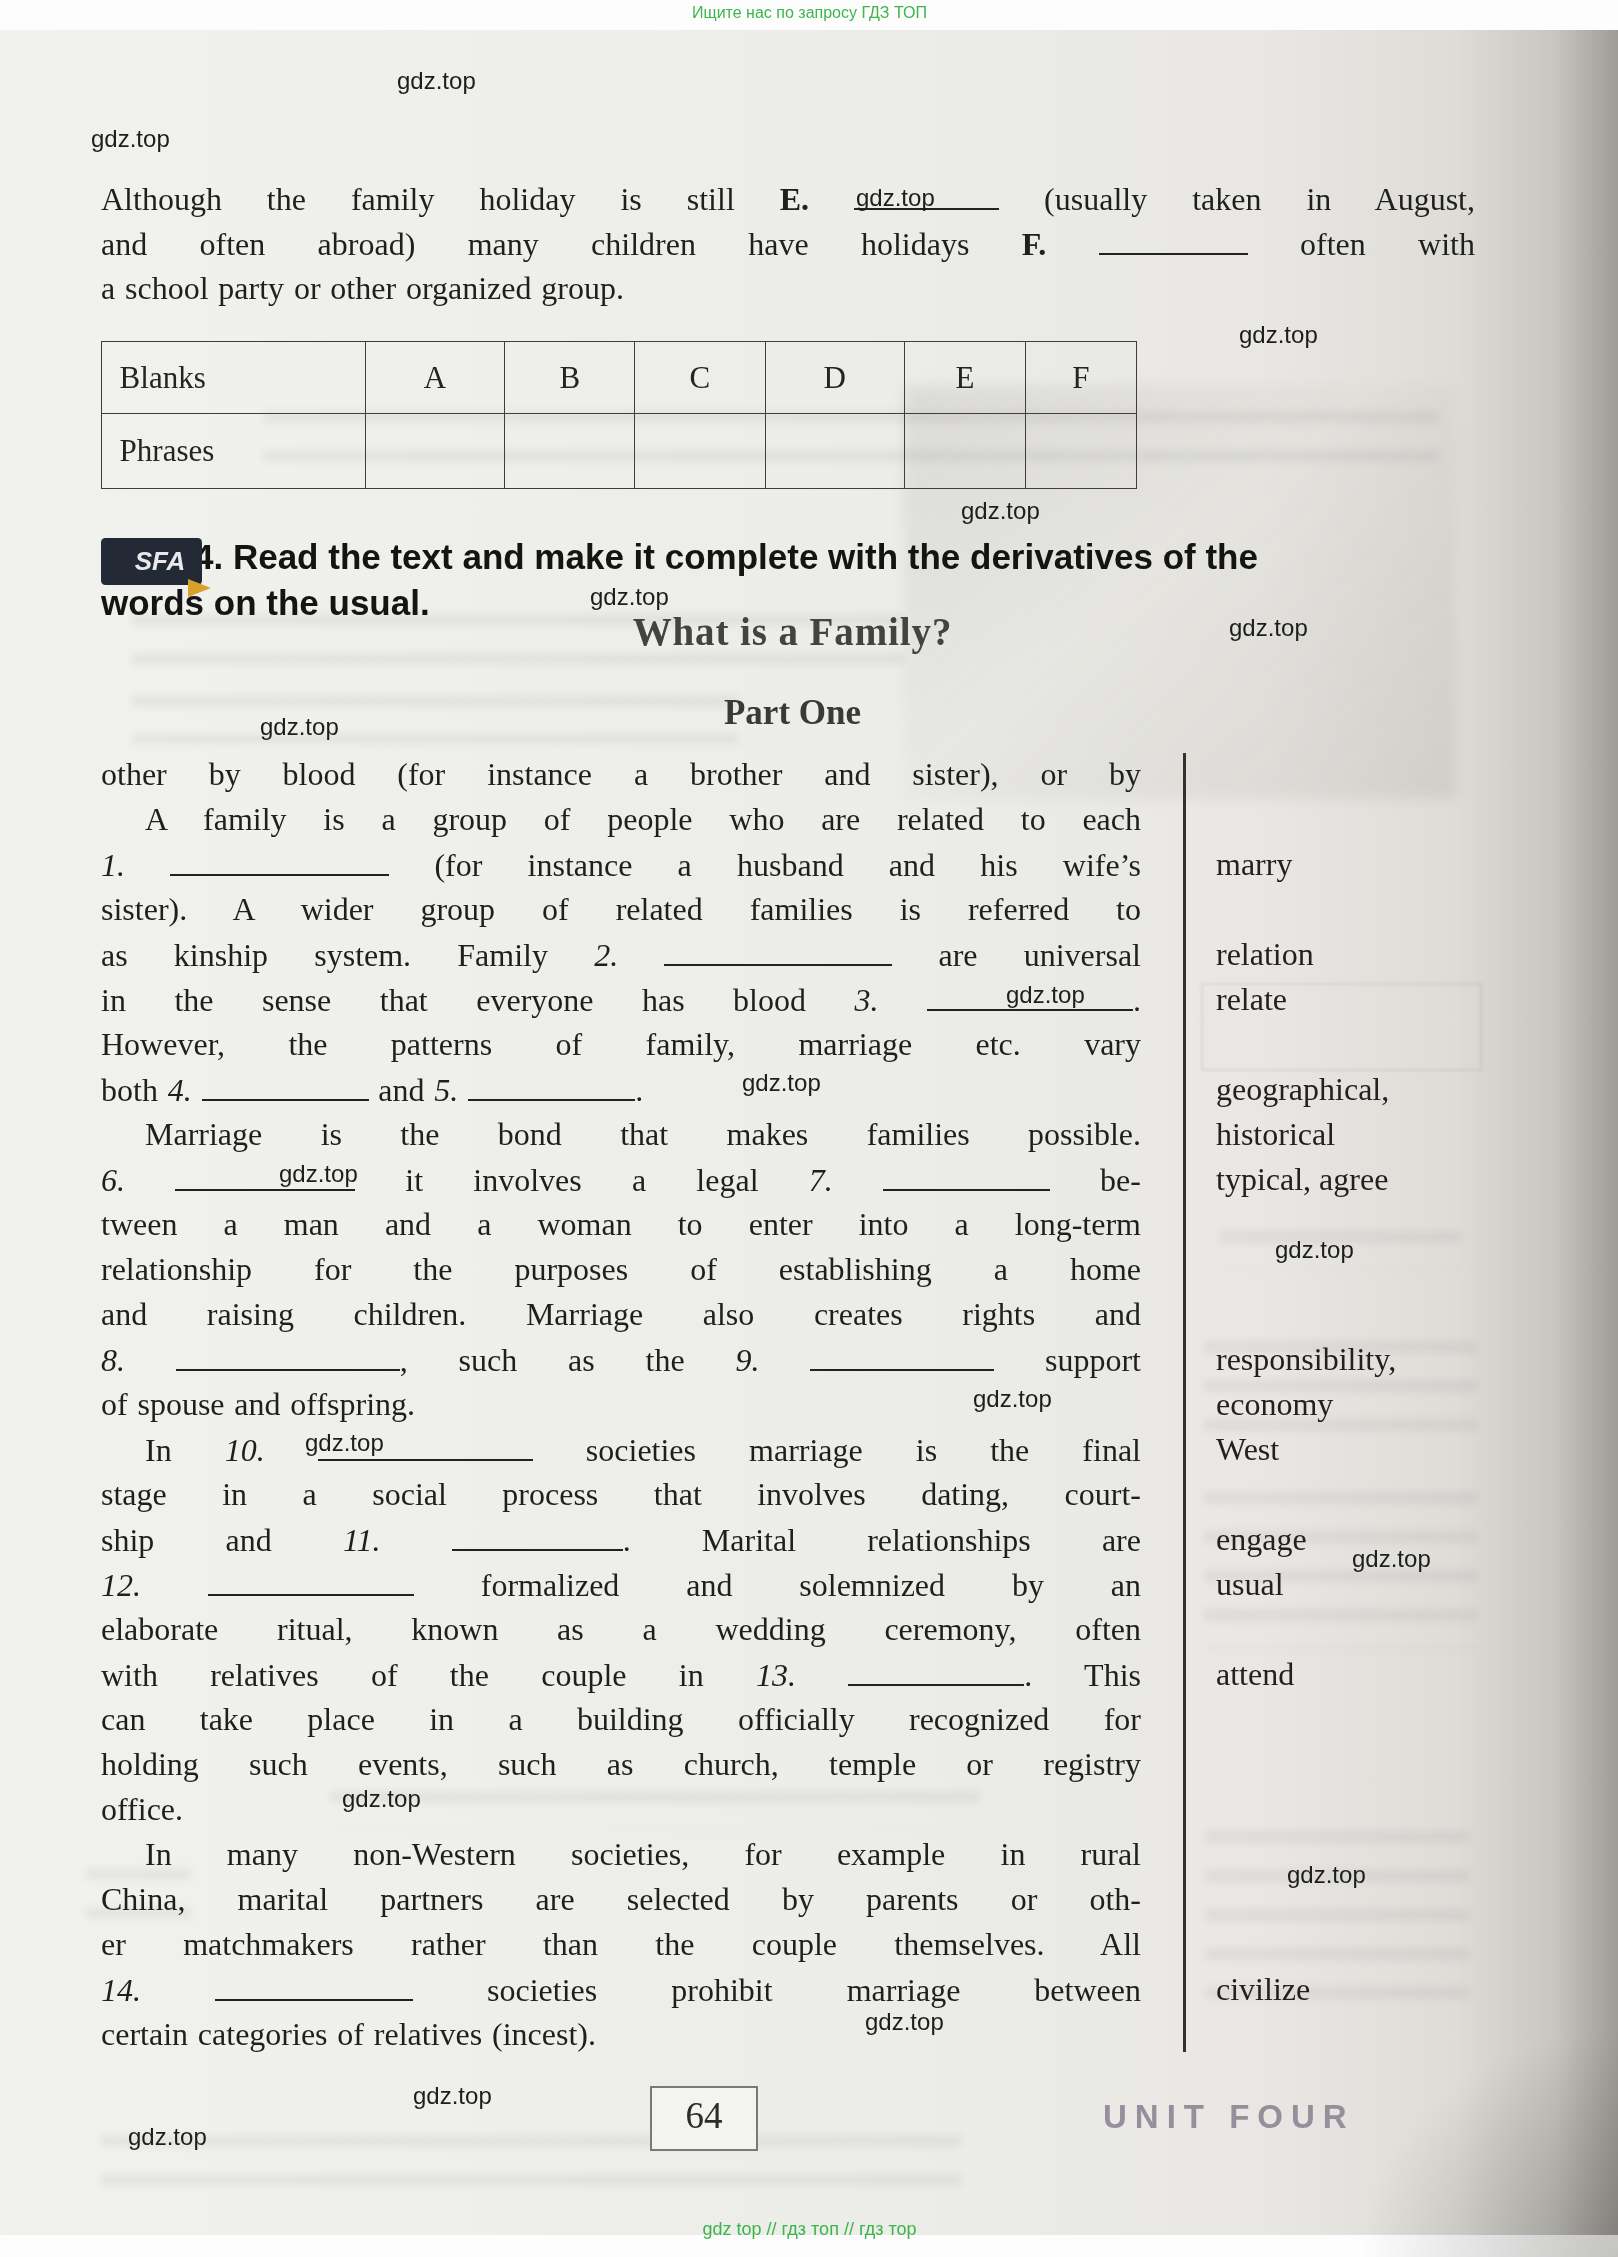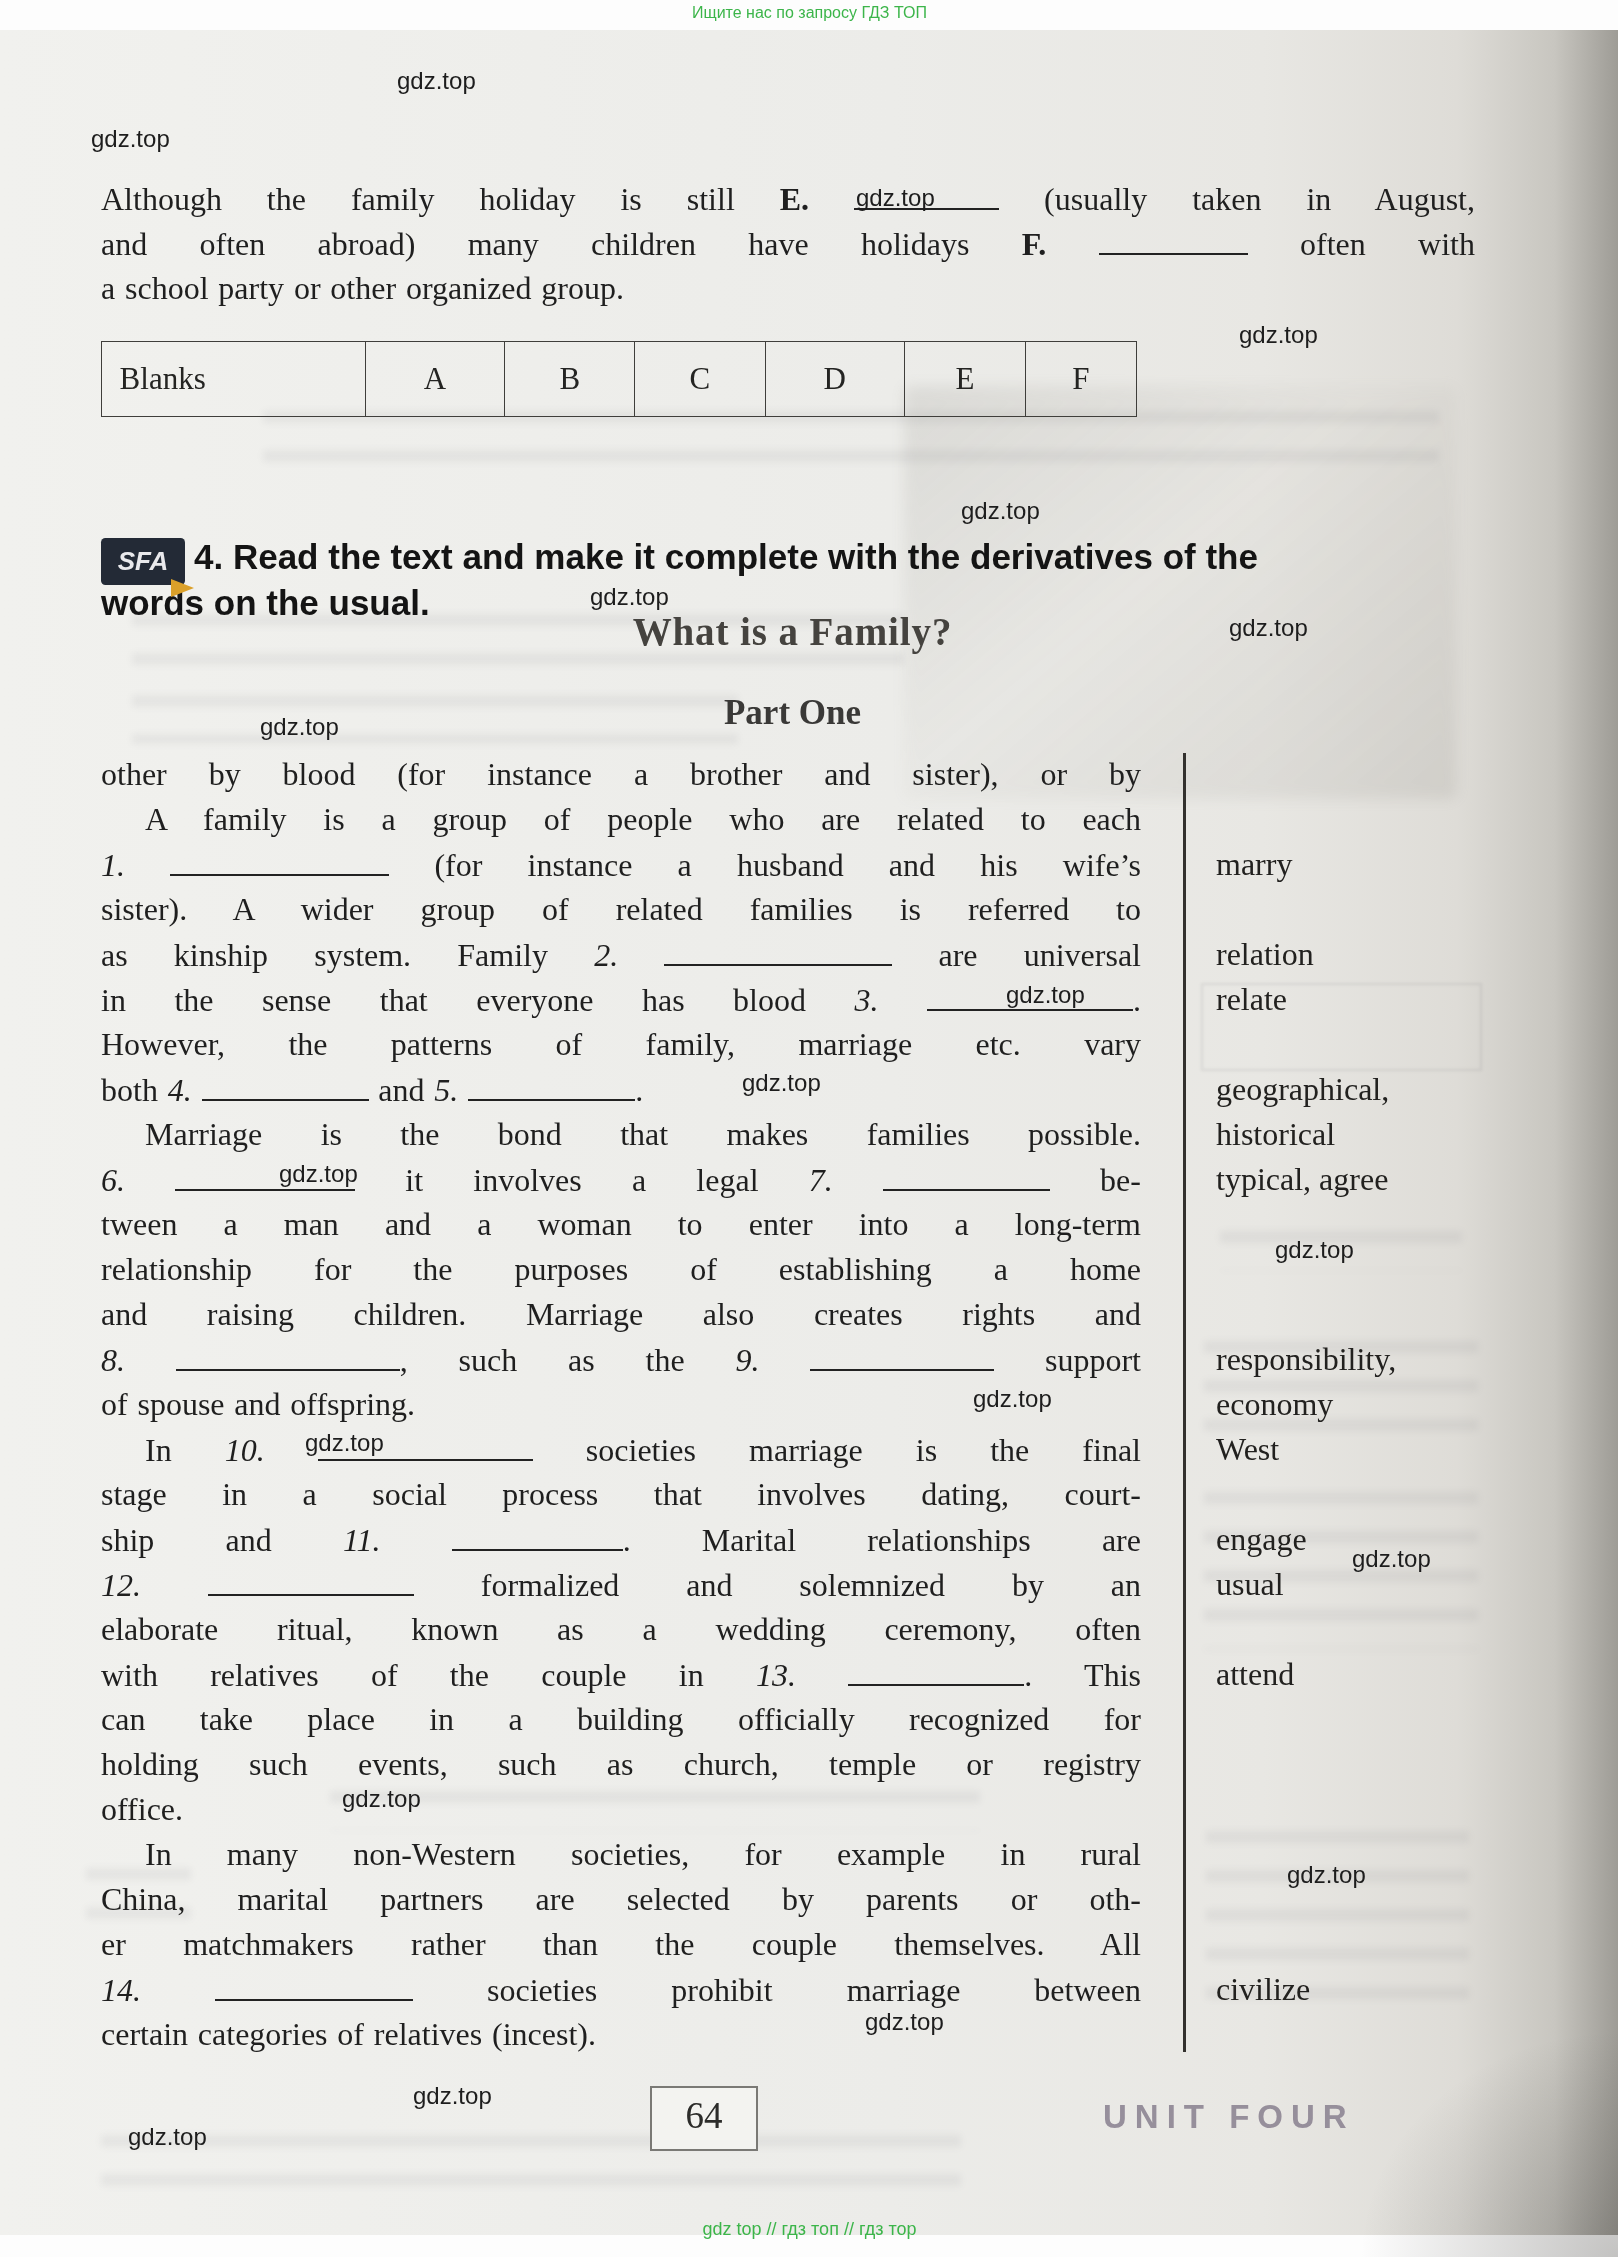--- a/index.html
+++ b/index.html
@@ -36,21 +36,21 @@
 
   .blanks-table { position:absolute; left:101px; top:341px; width:1036px; border-collapse:collapse; z-index:3; }
   .blanks-table td { border:1.8px solid #3f3e3b; font-size:31px; text-align:center; color:#242422; }
   .blanks-table tr:first-child td { height:69px; }
   .blanks-table tr:last-child td { height:72px; }
   .blanks-table td.rowhead { width:244px; text-align:left; padding-left:17.6px; }
 
   .exercise { position:absolute; left:101px; top:534px; width:1396px; z-index:3; }
   .ex-badge { position:absolute; left:0; top:3.5px; width:84px; height:47px; background:#232a36;
     color:#e9e9ec; font-family:"Liberation Sans", sans-serif; font-weight:bold; font-style:italic;
-    font-size:26px; display:flex; align-items:center; justify-content:center; border-radius:4.4px; }
+    font-size:26px; display:flex; align-items:center; justify-content:center; border-radius:4.4px;padding-left:17px; }
   .ex-arrow { position:absolute; right:-8.8px; bottom:-12.3px; width:0; height:0;
     border-top:9.7px solid transparent; border-bottom:9.7px solid transparent; border-left:23px solid #dba029; }
   .ex-line { font-family:"Liberation Sans", sans-serif; font-weight:bold; font-size:35px; line-height:46px; color:#141414; }
   .ex-line.l1 { margin-left:93px; }
 
   .title { position:absolute; left:101px; top:609px; width:1383px; text-align:center;
     font-size:39px; font-weight:bold; color:#45433f; letter-spacing:0.9px; z-index:3; }
   .subtitle { position:absolute; left:101px; top:693px; width:1383px; text-align:center;
     font-size:35px; font-weight:bold; color:#3a3937; z-index:3; }
 
@@ -101,20 +101,29 @@
   <table class="blanks-table">
     <tbody>
         <tr>
           <td class="rowhead">Blanks</td>
           <td>A</td>
           <td>B</td>
           <td>C</td>
           <td>D</td>
           <td>E</td>
           <td>F</td>
+        </tr>
+        <tr>
+          <td class="rowhead">Phrases</td>
+          <td></td>
+          <td></td>
+          <td></td>
+          <td></td>
+          <td></td>
+          <td></td>
         </tr>
       </tbody>
   </table>
 
   <div class="exercise">
     <div class="ex-badge">
       <span>SFA</span>
       <span class="ex-arrow"></span>
     </div>
     <div class="ex-line l1">4. Read the text and make it complete with the derivatives of the</div>

